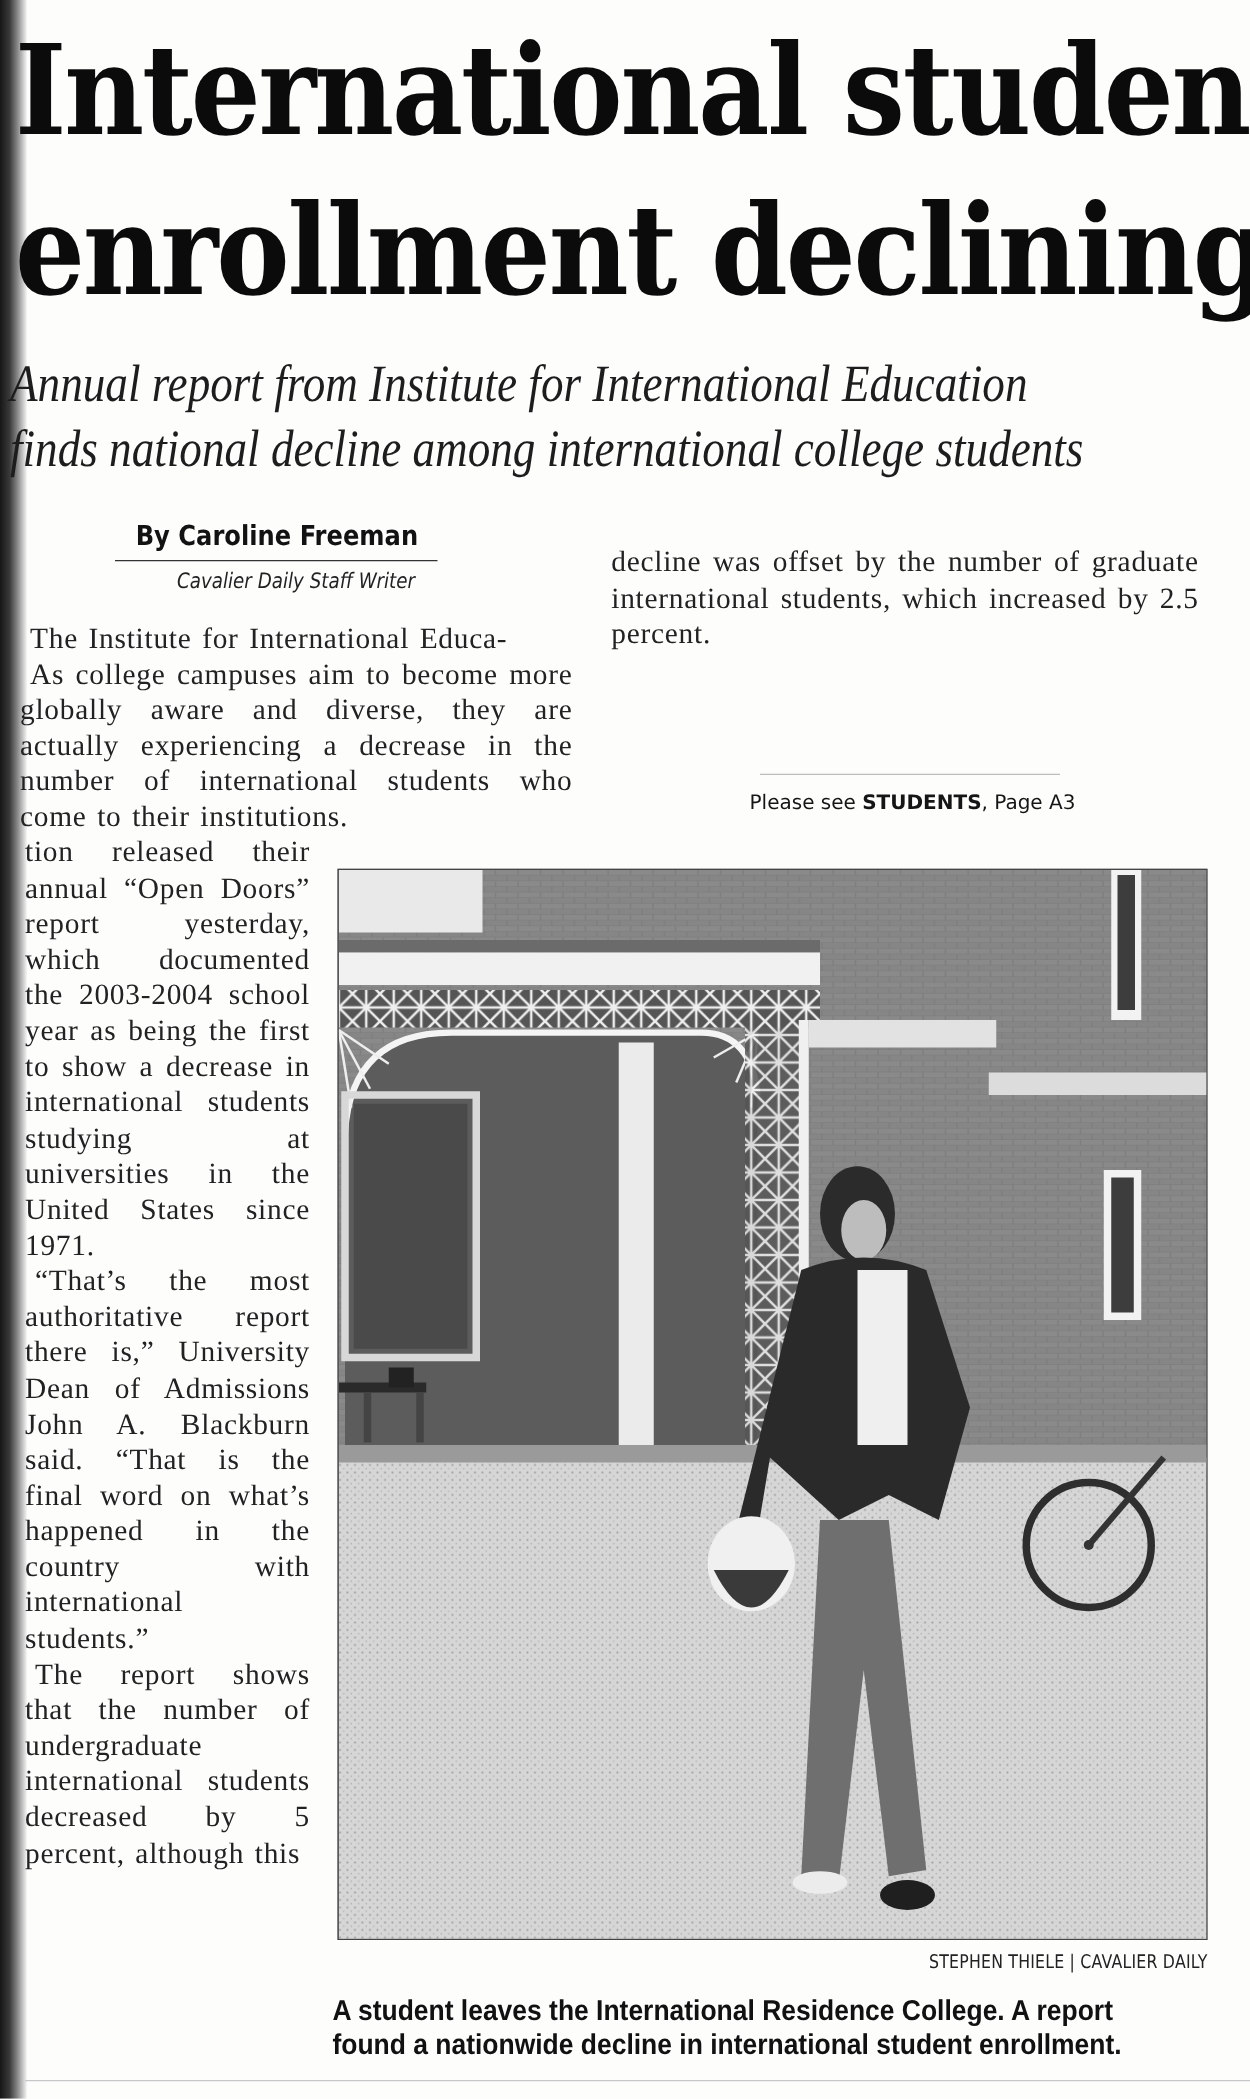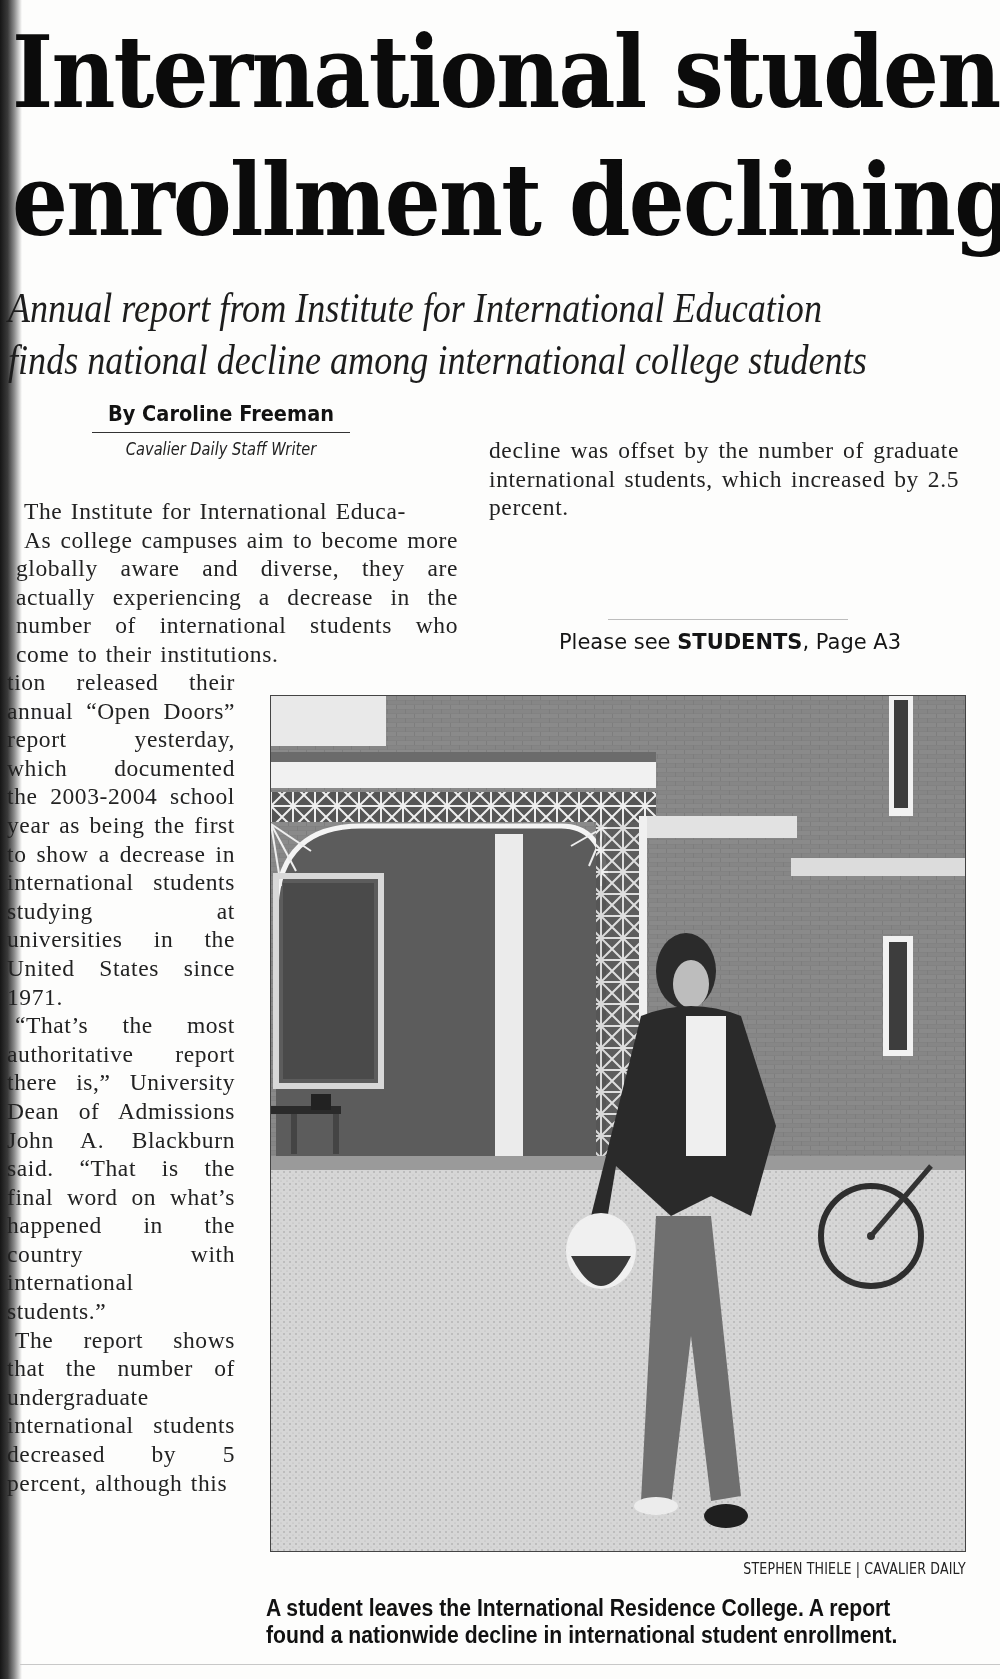--- a/index.html
+++ b/index.html
@@ -32,21 +32,21 @@
       font-family: "Liberation Serif", serif;
       font-style: italic;
       font-size: 42px;
       line-height: 52px;
       color: #1d1d1d;
       transform: scaleX(0.86);
       transform-origin: left top;
       white-space: nowrap;
     }
     .byline-block {
-      position: absolute; left: 92px; top: 400px; width: 258px; text-align: center;
+      position: absolute; left: 92px; top: 416px; width: 258px; text-align: right;
     }
     .byline-name {
       font-family: "DejaVu Sans", sans-serif;
       font-weight: bold; font-size: 22px; line-height: 28px; color: #121212;
       display: block;
       transform: scaleX(0.88);
     }
     .byline-rule { height: 1px; background: #333; margin: 4px 0 5px; }
     .byline-title {
       font-family: "DejaVu Sans", sans-serif;
@@ -60,32 +60,32 @@
       line-height: 28.6px;
       color: #222;
       text-align: justify;
       letter-spacing: 0.6px;
       word-spacing: 2px;
     }
     .col-left-top {
       position: absolute; left: 16px; top: 497px; width: 442px;
     }
     .col-left-narrow {
-      position: absolute; left: 7px; top: 668px; width: 228px;
+      position: absolute; left: 20px; top: 668px; width: 228px;
     }
     .col-right-top {
       position: absolute; left: 489px; top: 436px; width: 470px;
     }
     .para { text-indent: 8px; }
     .continue-rule {
       position: absolute; left: 608px; top: 619px; width: 240px; height: 1px; background: #bdbdbd;
     }
     .continue-line {
       position: absolute; left: 540px; top: 630px; width: 380px; text-align: center;
-      font-family: "DejaVu Sans", sans-serif; font-size: 21px; line-height: 24px; color: #151515;
+      font-family: "DejaVu Sans", sans-serif; font-size: 16px; line-height: 24px; color: #151515;
     }
     .continue-line b { font-weight: bold; }
     
     .photo {
       position: absolute; left: 270px; top: 695px; width: 696px; height: 857px;
       border: 1px solid #444;
       overflow: hidden;
       background: #8e8e8e;
     }
     .photo svg { display: block; }

